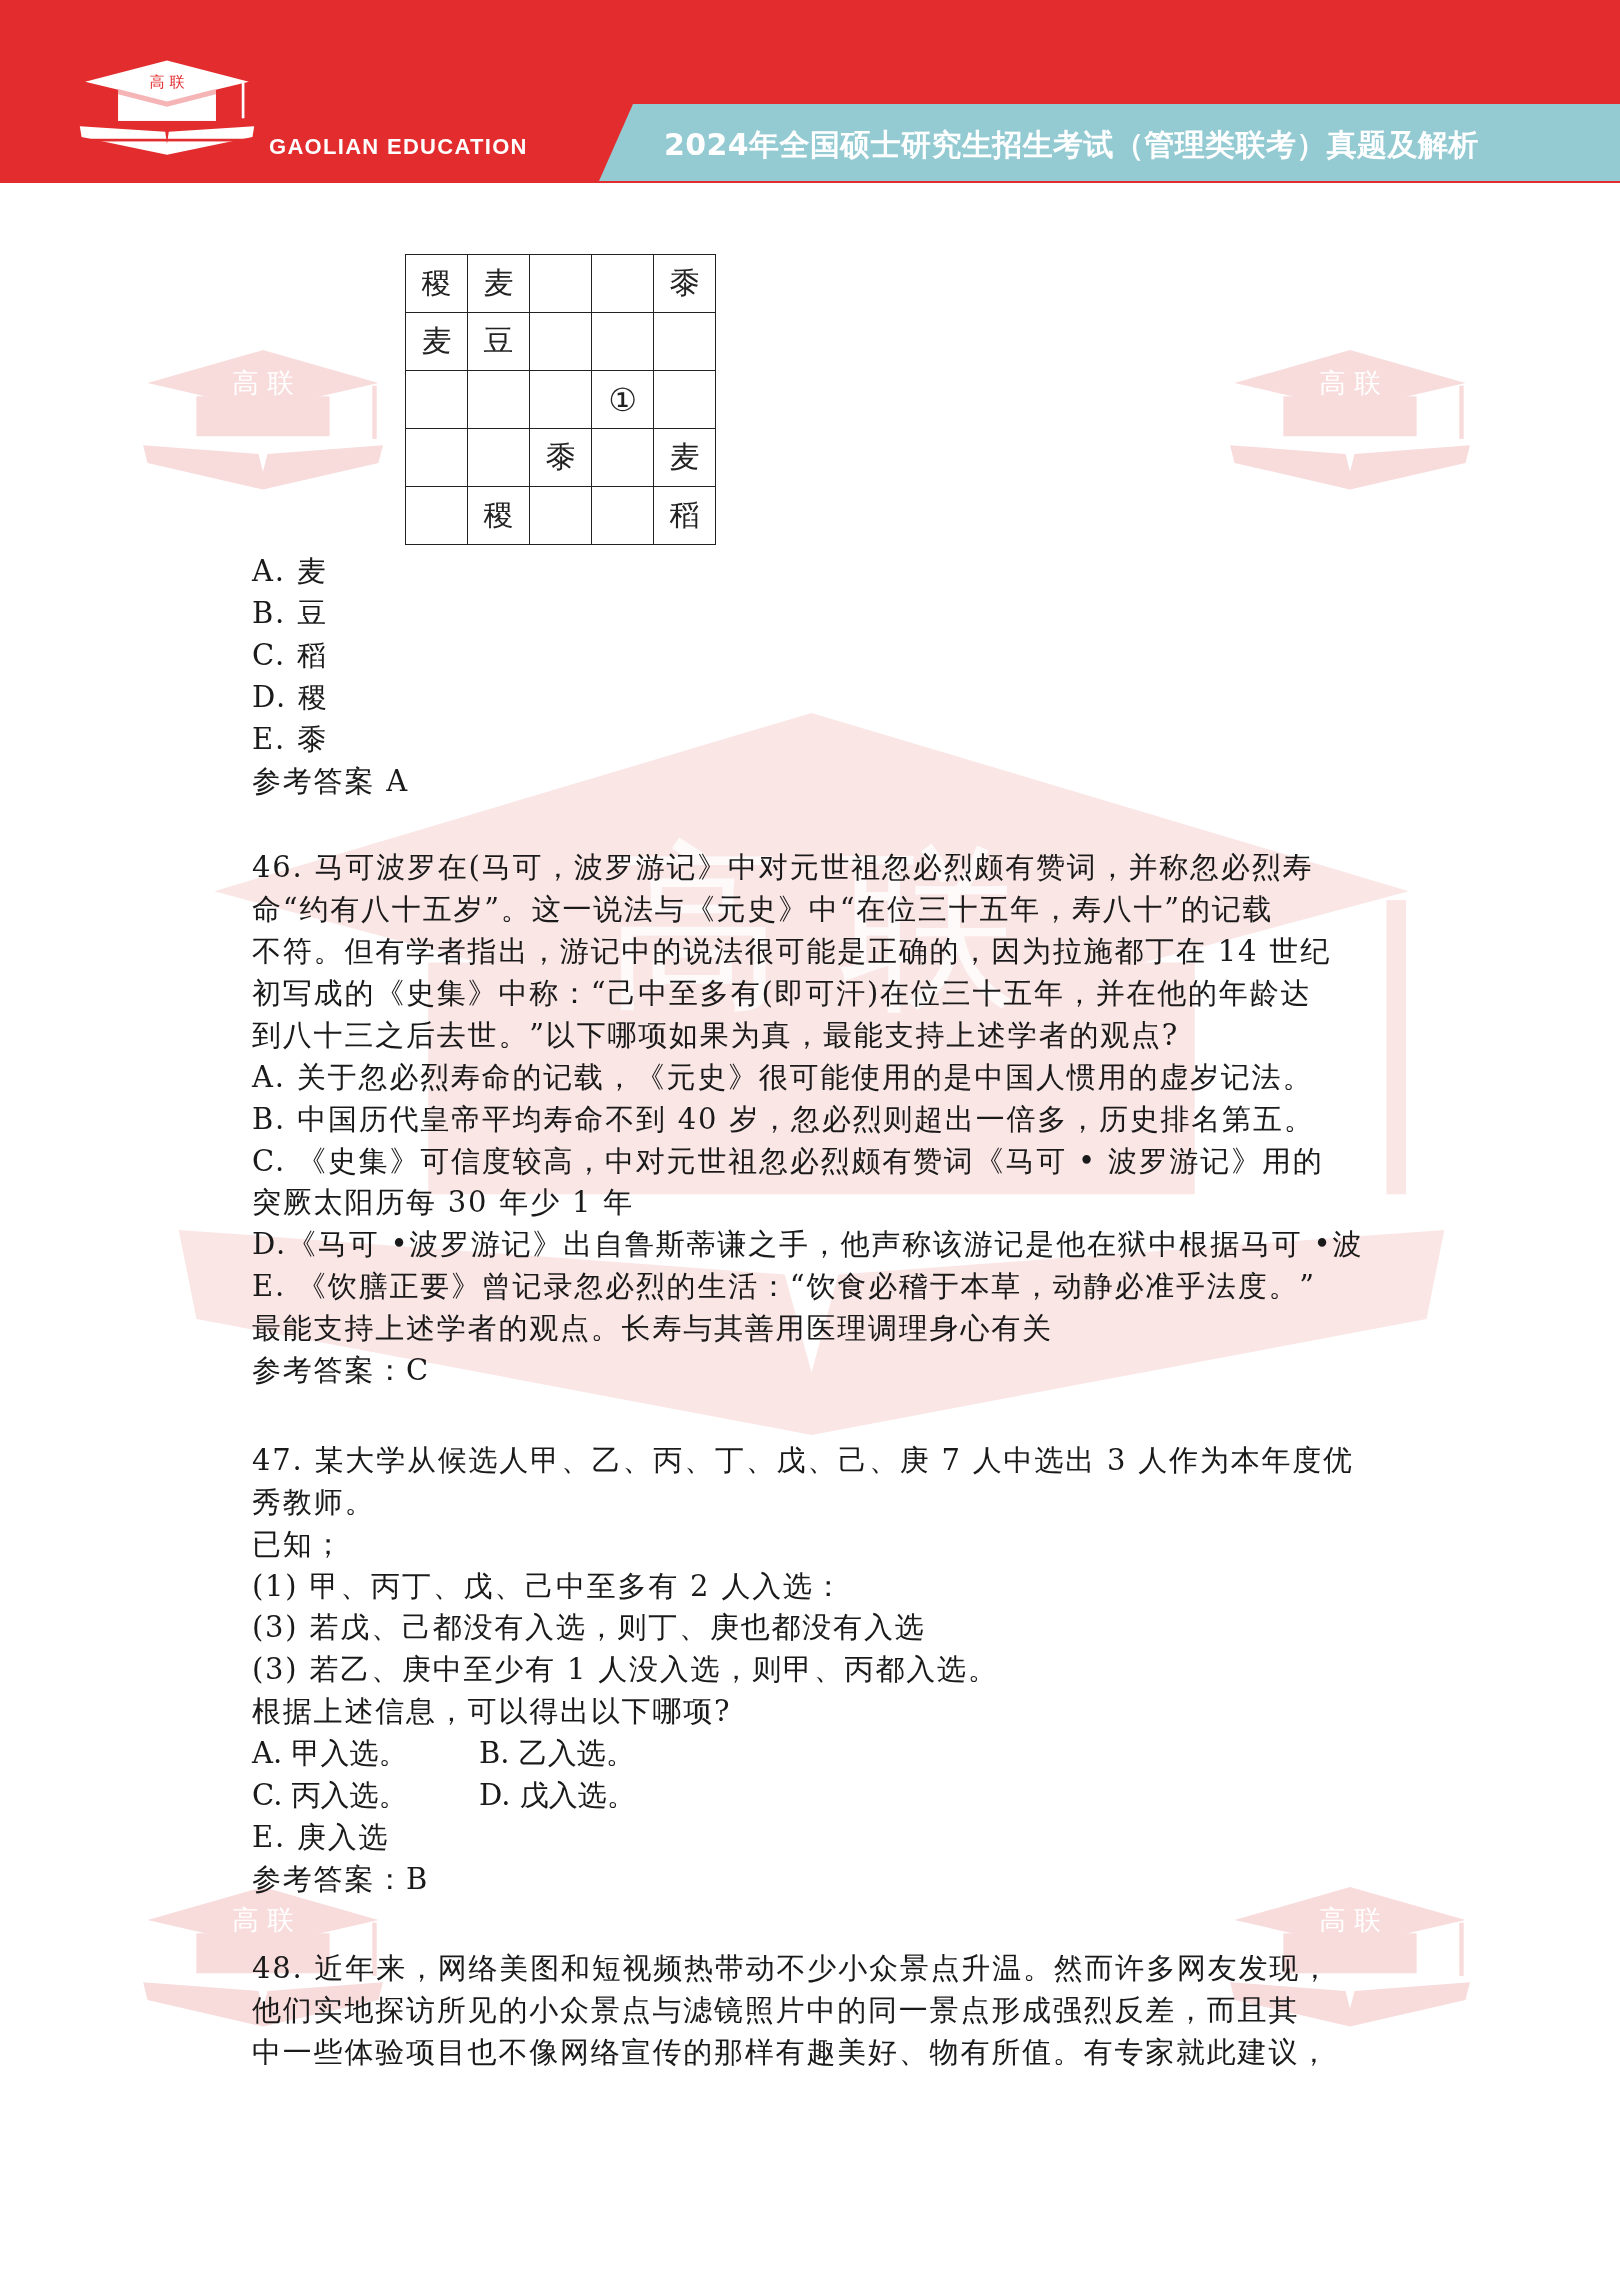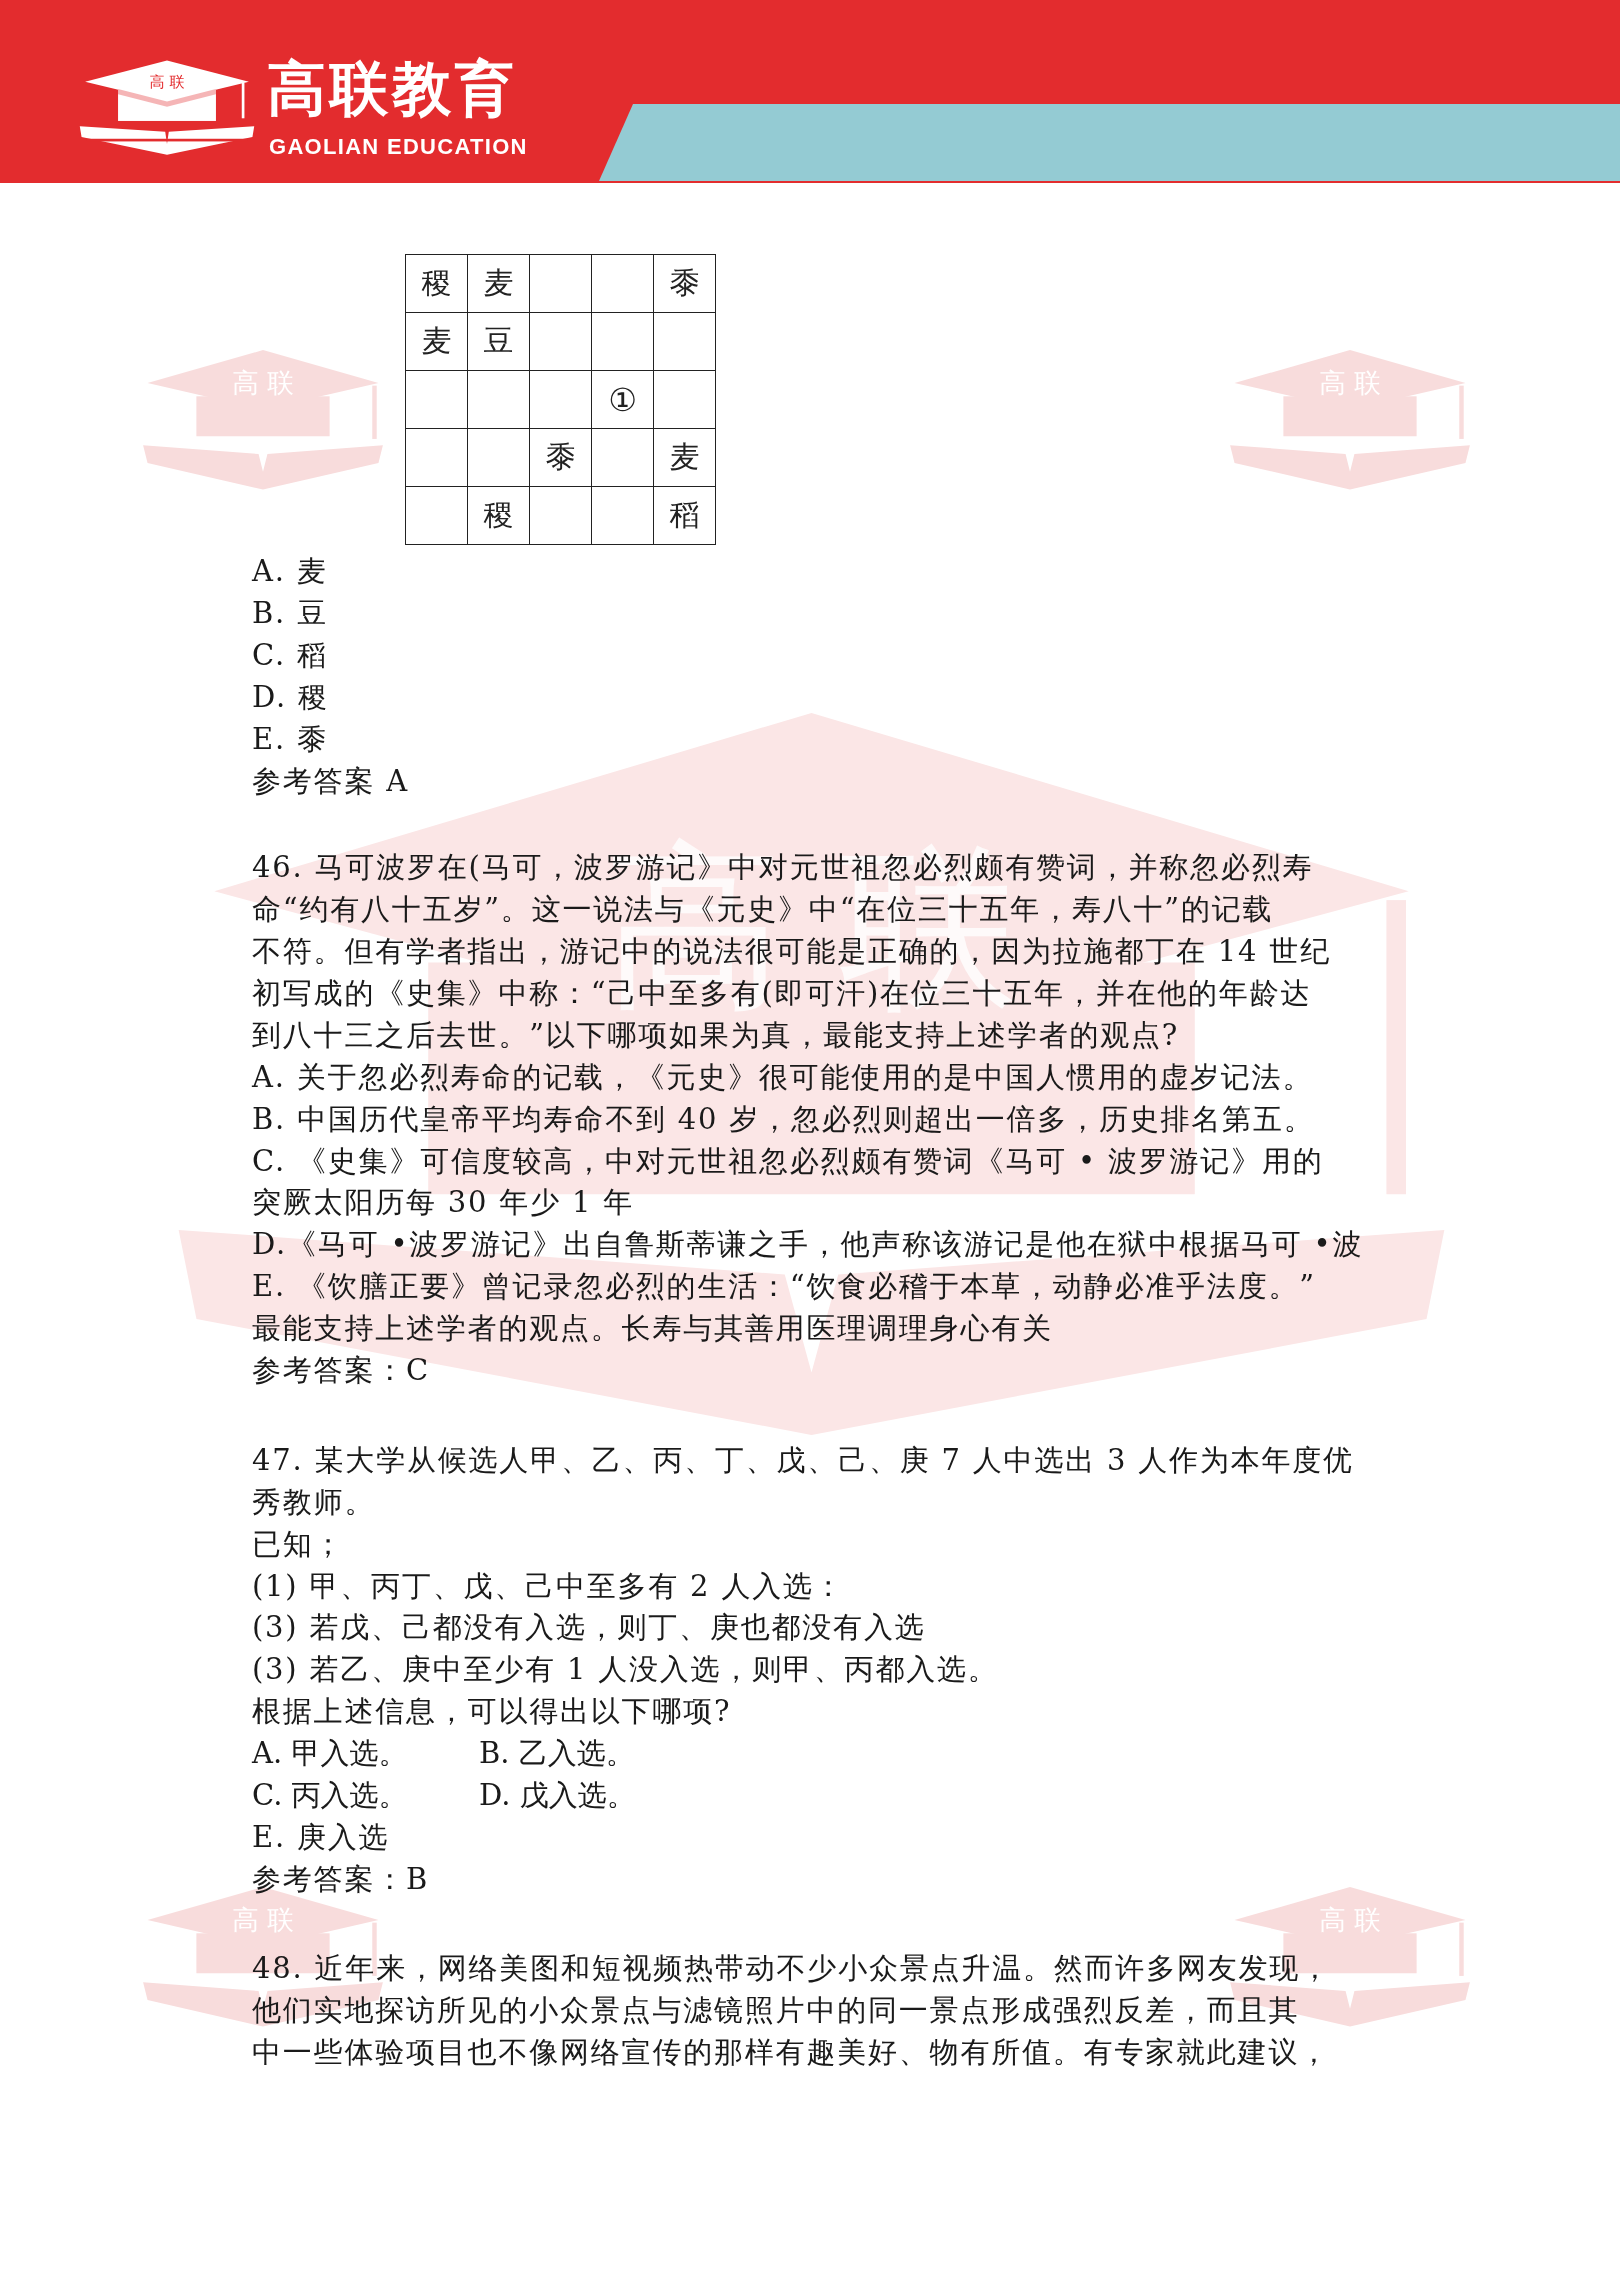--- a/index.html
+++ b/index.html
@@ -38,23 +38,23 @@
 <div class="header">
   <svg class="logo" viewBox="0 0 200 120">
     <polygon points="100,6 192,30 100,52 8,30" fill="#ffffff"></polygon>
     <rect x="45" y="36" width="110" height="38" fill="#ffffff"></rect>
     <polygon points="100,52 45,38 45,44 100,58 155,44 155,38" fill="#e32c2e" opacity="0.35"></polygon>
     <rect x="184" y="31" width="3" height="40" fill="#ffffff"></rect>
     <polygon points="2,80 98,86 100,100 102,86 198,80 196,92 100,112 4,92" fill="#ffffff"></polygon>
     <rect x="10" y="94" width="180" height="3" fill="#e32c2e"></rect>
     <text x="100" y="36" font-size="17" text-anchor="middle" fill="#e32c2e" font-family="DejaVu Sans, sans-serif">高 联</text>
   </svg>
-  <div class="brand-cn">高联教育</div>
   <div class="brand-en">GAOLIAN EDUCATION</div>
   <div class="banner"></div>
+  <div class="banner-text">2024年全国硕士研究生招生考试（管理类联考）真题及解析</div>
 </div>
 
 <svg class="wm" style="left:134px; top:343px; width:258px; height:151px;" viewBox="0 0 290 170">
   <polygon points="145,8 275,45 145,75 15,45" fill="#f8dcdc"></polygon>
   <rect x="70" y="60" width="150" height="45" fill="#f8dcdc"></rect>
   <rect x="268" y="48" width="5" height="60" fill="#f8dcdc"></rect>
   <polygon points="10,115 140,125 145,145 150,125 280,115 275,135 145,165 15,135" fill="#f8dcdc"></polygon>
   <text x="145" y="55" font-size="30" text-anchor="middle" fill="#ffffff" font-family="DejaVu Sans, sans-serif">高 联</text>
 </svg>
 <svg class="wm" style="left:1221px; top:343px; width:258px; height:151px;" viewBox="0 0 290 170">

